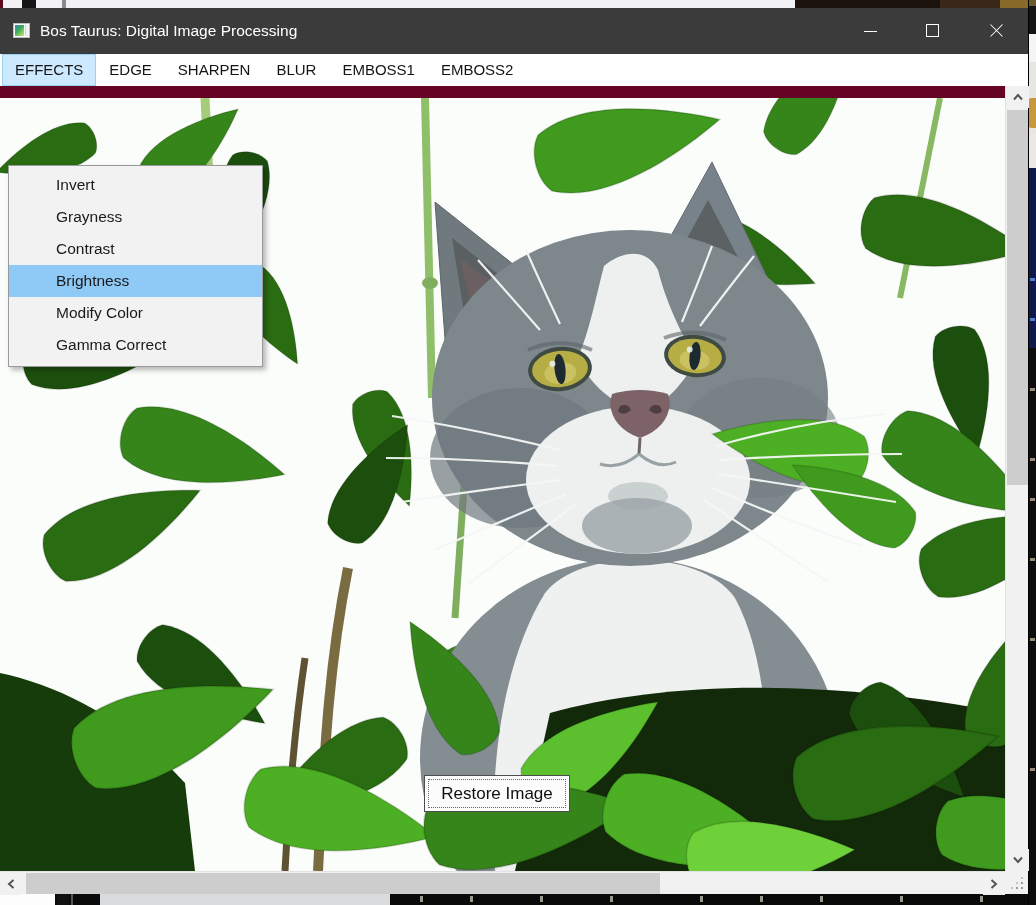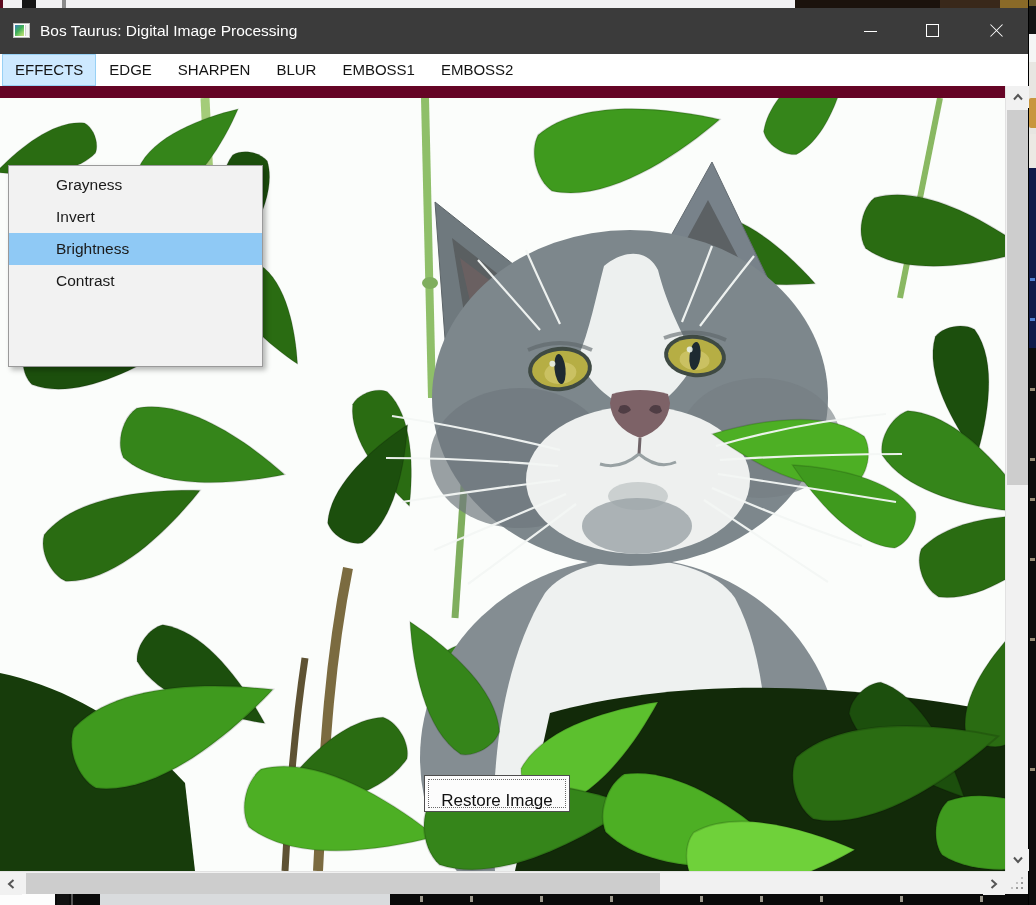--- a/index.html
+++ b/index.html
@@ -58,21 +58,21 @@
   .maroon{position:absolute;left:0;top:0;width:1005px;height:12px;background:#650425;}
   .photo{position:absolute;left:0;top:12px;width:1005px;height:773px;overflow:hidden;background:#fbfdfb;}
   
   .dropdown{position:absolute;left:8px;top:79px;width:255px;height:202px;background:#f2f2f2;
     border:1px solid #9a9a9a;box-sizing:border-box;box-shadow:3px 3px 5px rgba(0,0,0,.28);z-index:30;padding-top:3px;}
   .dropdown .ditem{height:32px;line-height:32px;font-size:15.5px;color:#1a1a1a;padding-left:47px;white-space:nowrap;}
   .dropdown .ditem.hl{background:#8fc9f5;}
   
   .restore-btn{position:absolute;left:424px;top:677px;width:146px;height:37px;background:#fcfcfc;
     border:1px solid #4d4d4d;box-sizing:border-box;z-index:20;
-    display:flex;align-items:flex-end;justify-content:center;font-size:17px;color:#101010;}
+    display:flex;align-items:center;justify-content:center;font-size:17px;color:#101010;}
   .restore-btn::after{content:"";position:absolute;left:3px;top:3px;right:3px;bottom:3px;border:1px dotted #6a6a6a;}
   
   .vscroll{position:absolute;left:1005px;top:0;width:23px;height:785px;background:#f1f1f1;border-left:1px solid #e2e2e2;box-sizing:border-box;}
   .vscroll .btn{position:absolute;left:0;width:23px;height:22px;background:#f1f1f1;display:flex;align-items:center;justify-content:center;}
   .vscroll .btn.up{top:0;}
   .vscroll .btn.down{bottom:0;}
   .vscroll .thumb{position:absolute;left:1px;top:24px;width:21px;height:375px;background:#cdcdcd;}
   .hscroll{position:absolute;left:0;top:785px;width:1005px;height:23px;background:#f1f1f1;border-top:1px solid #e2e2e2;box-sizing:border-box;}
   .hscroll .btn{position:absolute;top:0;width:22px;height:23px;background:#f1f1f1;display:flex;align-items:center;justify-content:center;}
   .hscroll .btn.left{left:0;}
@@ -279,24 +279,26 @@
           <path d="M682,224 Q700,180 712,148"></path>
         </g>
       </svg>
 
       <div class="restore-btn">
         <span>Restore Image</span>
       </div>
     </div>
 
     <div class="dropdown">
+      <div class="ditem">Invert</div>
       <div class="ditem">Grayness</div>
-      <div class="ditem">Invert</div>
+      <div class="ditem">Contrast</div>
       <div class="ditem hl">Brightness</div>
-      <div class="ditem">Contrast</div>
+      <div class="ditem">Modify Color</div>
+      <div class="ditem">Gamma Correct</div>
     </div>
 
     <div class="vscroll">
       <div class="btn up">
         <svg width="12" height="8">
             <polyline points="2,6.5 6,2 10,6.5" fill="none" stroke="#555" stroke-width="2"></polyline>
           </svg>
       </div>
       <div class="thumb"></div>
       <div class="btn down">

